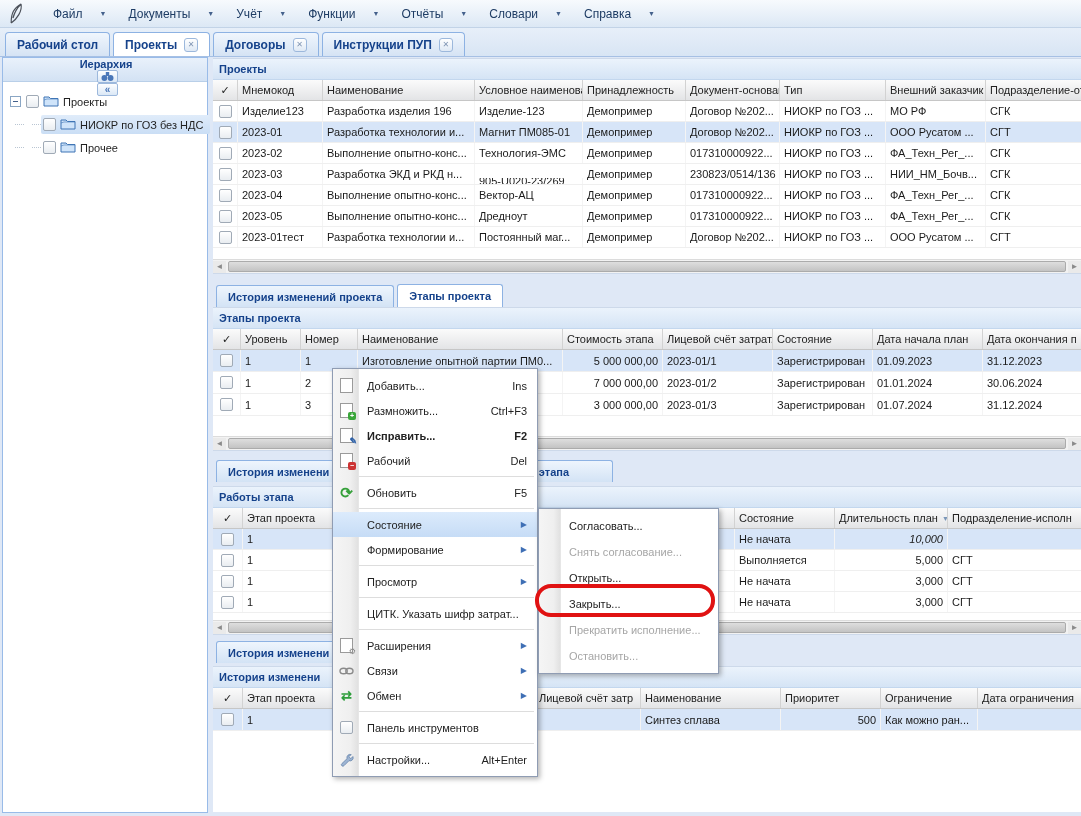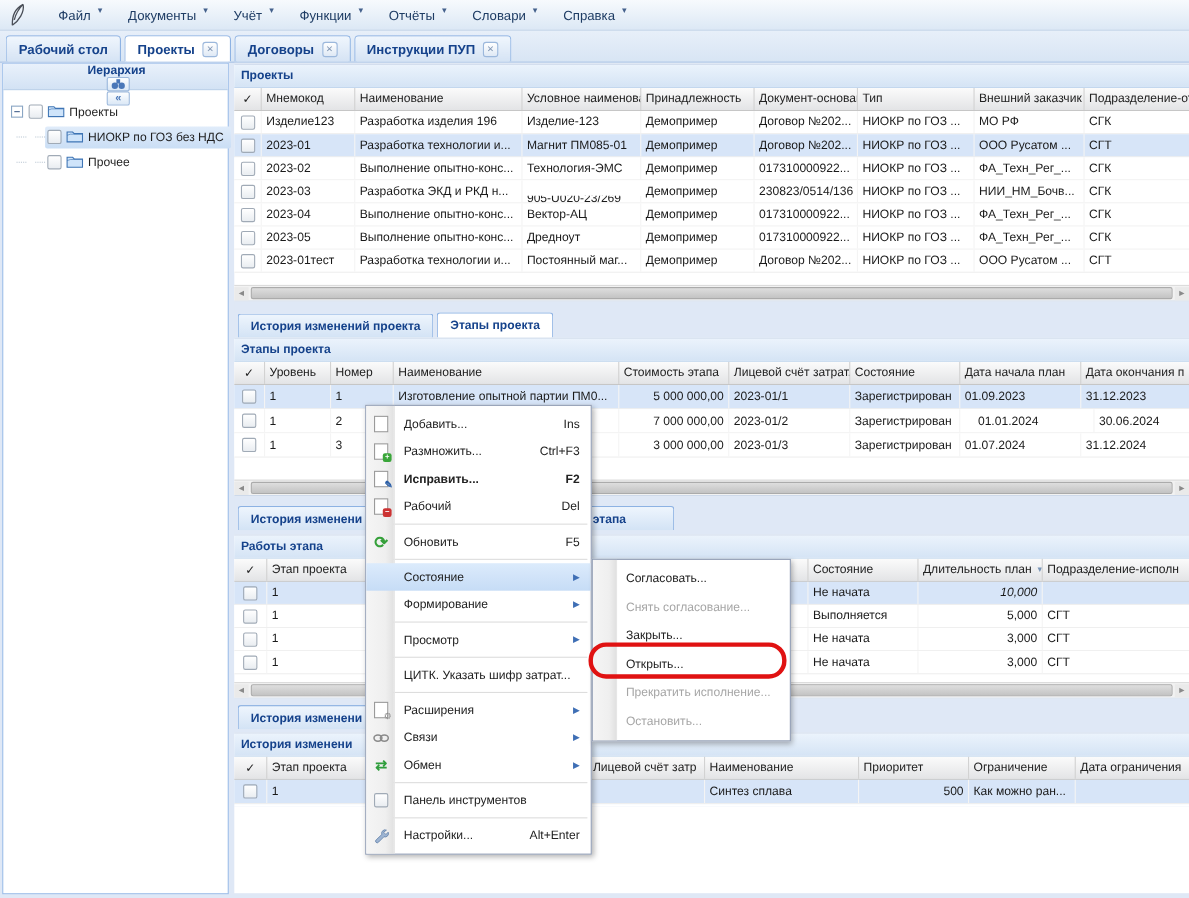--- a/index.html
+++ b/index.html
@@ -4,21 +4,21 @@
 <style>
   * { box-sizing: border-box; margin:0; padding:0; }
   html,body { width:1081px; height:816px; overflow:hidden; }
   body { position:relative; background:#dfe8f6; font-family:"Liberation Sans", sans-serif; font-size:11px; color:#1a1a1a; }
 
   
   .menubar { position:absolute; left:0; top:0; width:1081px; height:28px;
     background:linear-gradient(#f7fafd,#dce8f5); border-bottom:1px solid #c2d3e7;
     display:flex; align-items:center; padding-left:8px; gap:4px; }
   .logo { width:20px; height:22px; margin-right:10px; display:flex; align-items:center; }
-  .menu-item { display:flex; align-items:flex-start; gap:5px; padding:4px 11px; color:#1e3c64; font-size:12px; cursor:default; }
+  .menu-item { display:flex; align-items:center; gap:17px; padding:4px 11px; color:#1e3c64; font-size:12px; cursor:default; }
   .menu-item .dd { font-size:7px; color:#44618c; }
 
   
   .tabbar { position:absolute; left:0; top:28px; width:1081px; height:29px;
     background:linear-gradient(#e7eff9,#d8e5f4); border-bottom:1px solid #a6c0e4;
     display:flex; align-items:flex-end; gap:3px; padding-left:5px; }
   .mtab { height:24px; border:1px solid #8db2e3; border-bottom:none; border-radius:4px 4px 0 0;
     background:linear-gradient(#f0f6fd,#d5e3f4); color:#15428b; font-weight:bold; font-size:12px;
     display:flex; align-items:center; gap:7px; padding:0 11px; }
   .mtab.active { background:#ffffff; }
@@ -412,21 +412,21 @@
         <div class="g-row tall">
           <div class="g-cell check-cell" style="width: 28px;">
             <span class="cb"></span>
           </div>
           <div class="g-cell" style="width: 60px;">1</div>
           <div class="g-cell" style="width: 57px;">2</div>
           <div class="g-cell" style="width: 205px;"></div>
           <div class="g-cell right" style="width: 100px;">7 000 000,00</div>
           <div class="g-cell" style="width: 110px;">2023-01/2</div>
           <div class="g-cell" style="width: 100px;">Зарегистрирован</div>
-          <div class="g-cell" style="width: 110px; margin-left: 12px;">01.01.2024</div>
+          <div class="g-cell" style="width: 110px;">01.01.2024</div>
           <div class="g-cell" style="flex: 1 1 0%; border-right: none;">30.06.2024</div>
         </div>
         <div class="g-row tall">
           <div class="g-cell check-cell" style="width: 28px;">
             <span class="cb"></span>
           </div>
           <div class="g-cell" style="width: 60px;">1</div>
           <div class="g-cell" style="width: 57px;">3</div>
           <div class="g-cell" style="width: 205px;"></div>
           <div class="g-cell right" style="width: 100px;">3 000 000,00</div>
@@ -687,24 +687,24 @@
 
 <div class="ctx sub" id="ctx-submenu" style="left:538px;top:508px;width:181px;">
   <div class="gutter"></div>
 <div class="mi">
       <span class="lbl">Согласовать...</span>
     </div>
     <div class="mi disabled">
       <span class="lbl">Снять согласование...</span>
     </div>
     <div class="mi">
+      <span class="lbl">Открыть...</span>
+    </div>
+    <div class="mi">
       <span class="lbl">Закрыть...</span>
-    </div>
-    <div class="mi">
-      <span class="lbl">Открыть...</span>
     </div>
     <div class="mi disabled">
       <span class="lbl">Прекратить исполнение...</span>
     </div>
     <div class="mi disabled">
       <span class="lbl">Остановить...</span>
     </div>
   </div>
 
 <div class="annotation"></div>

